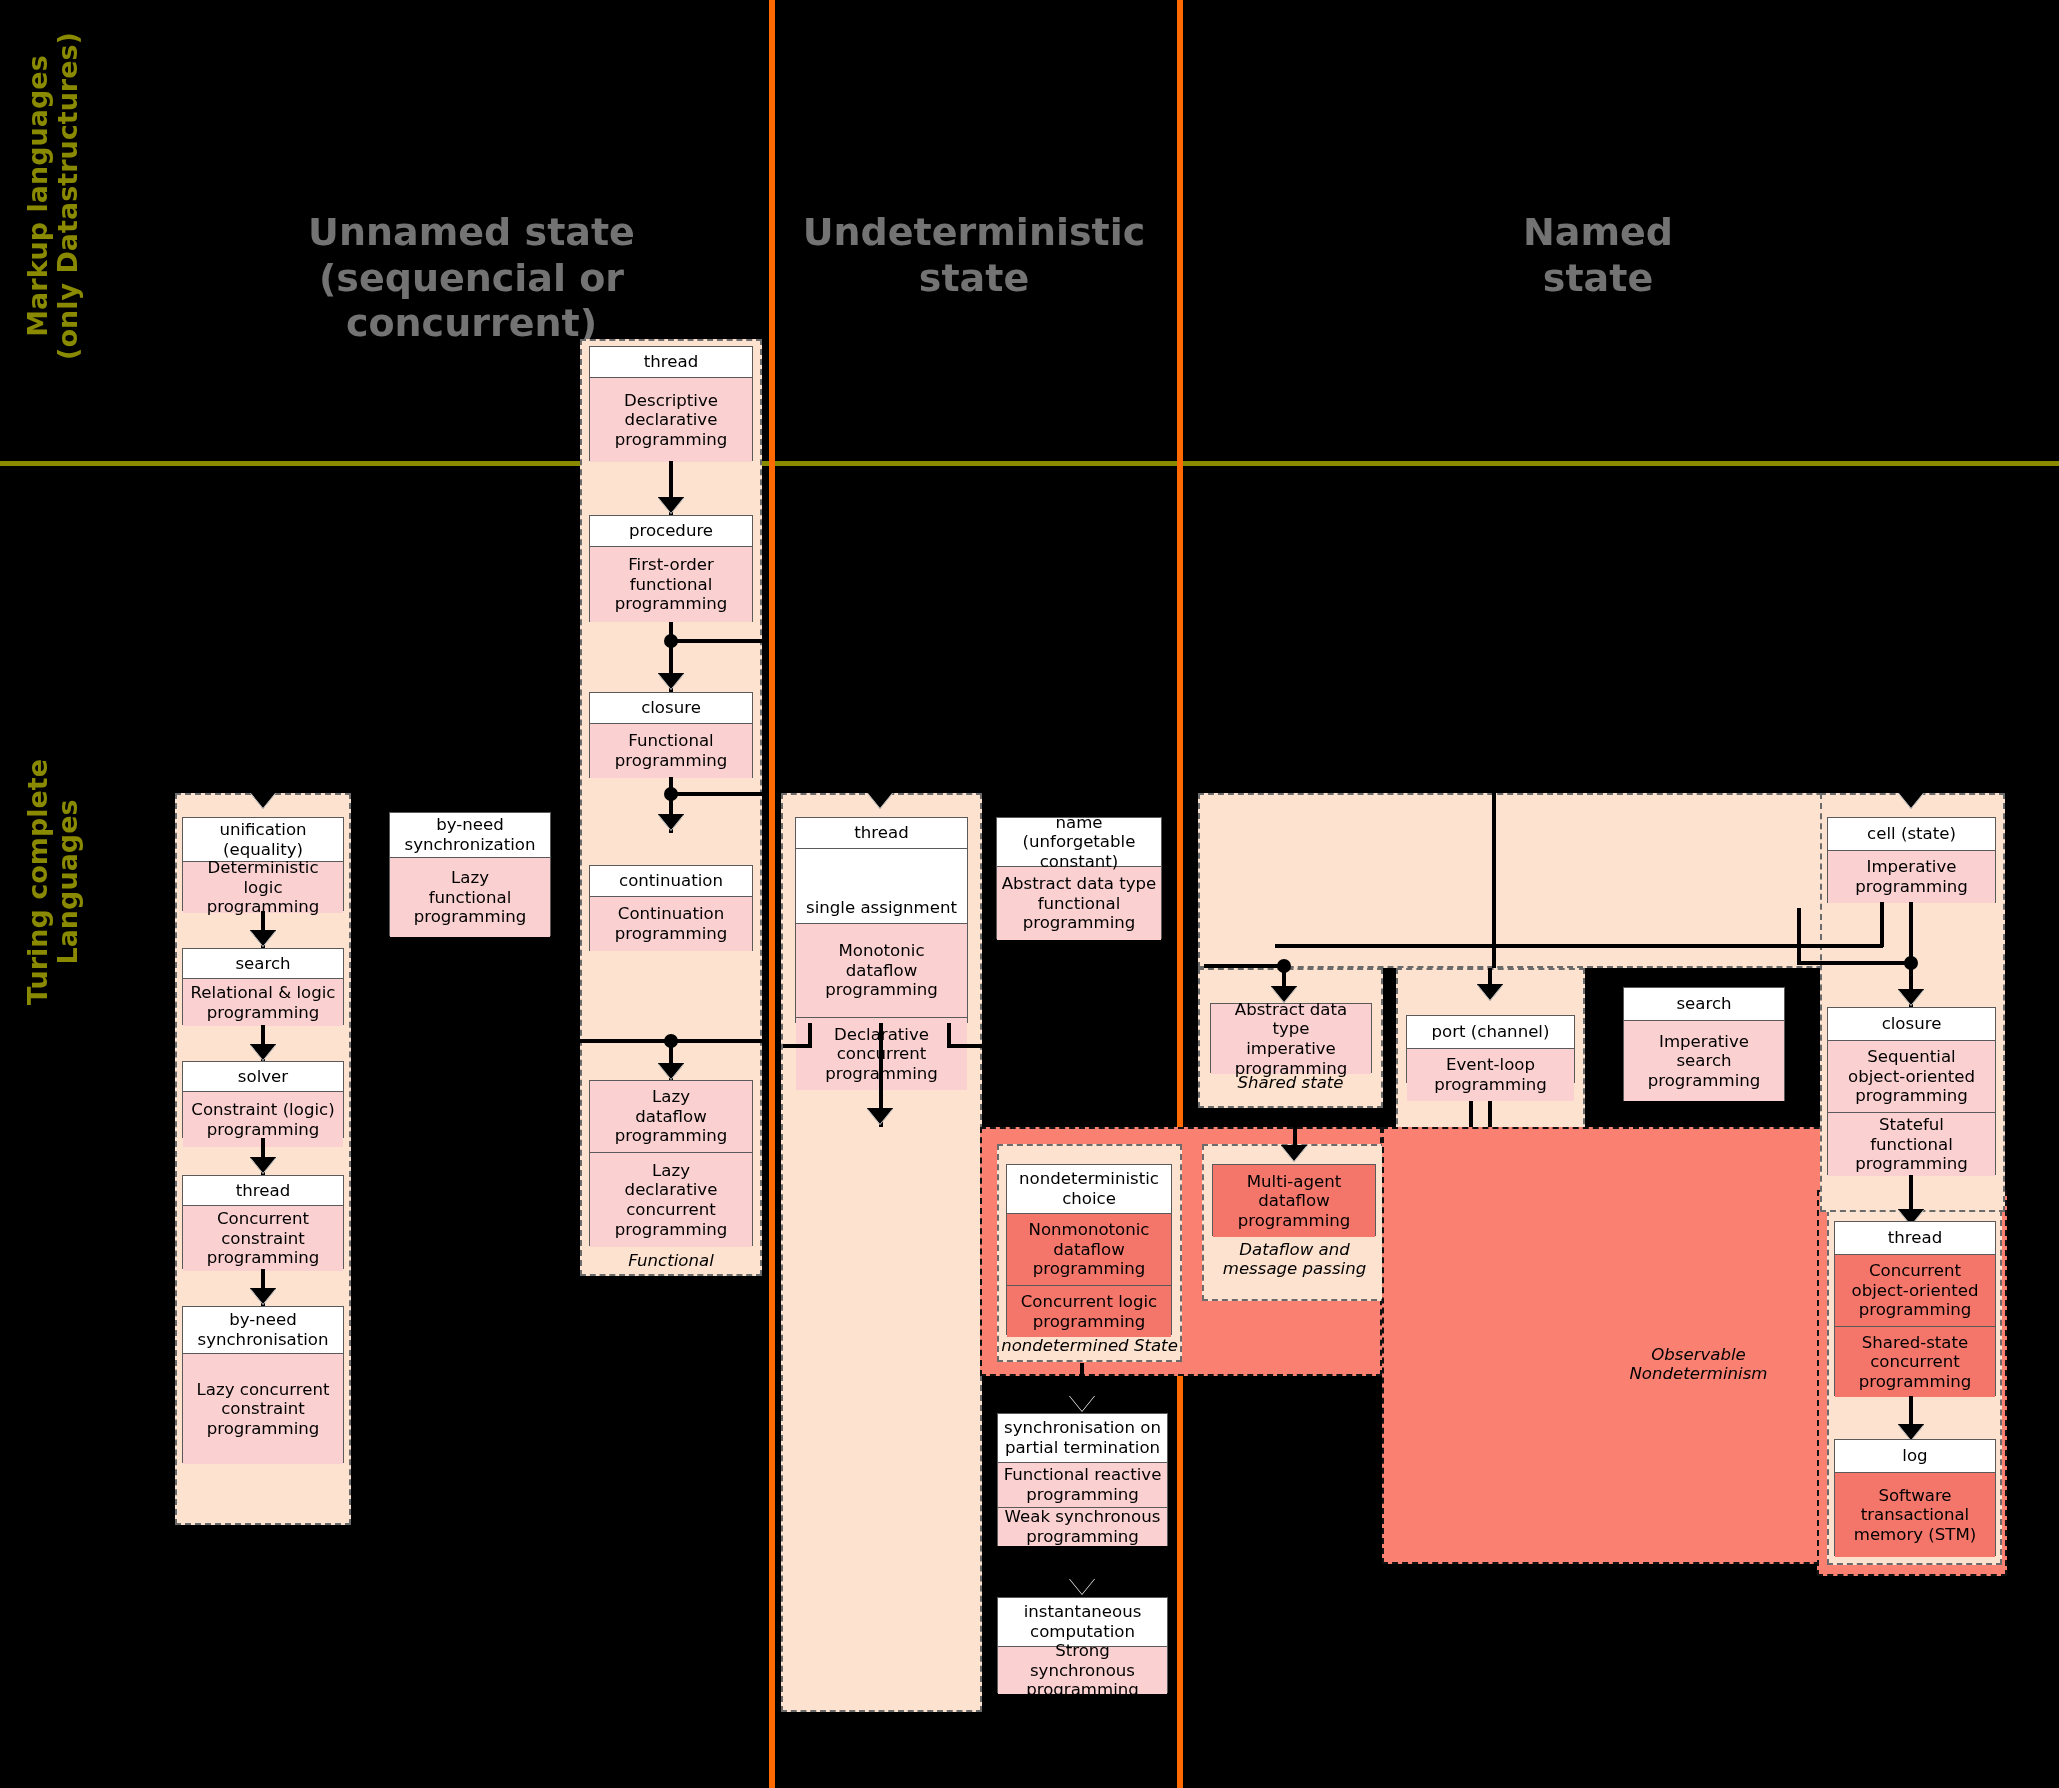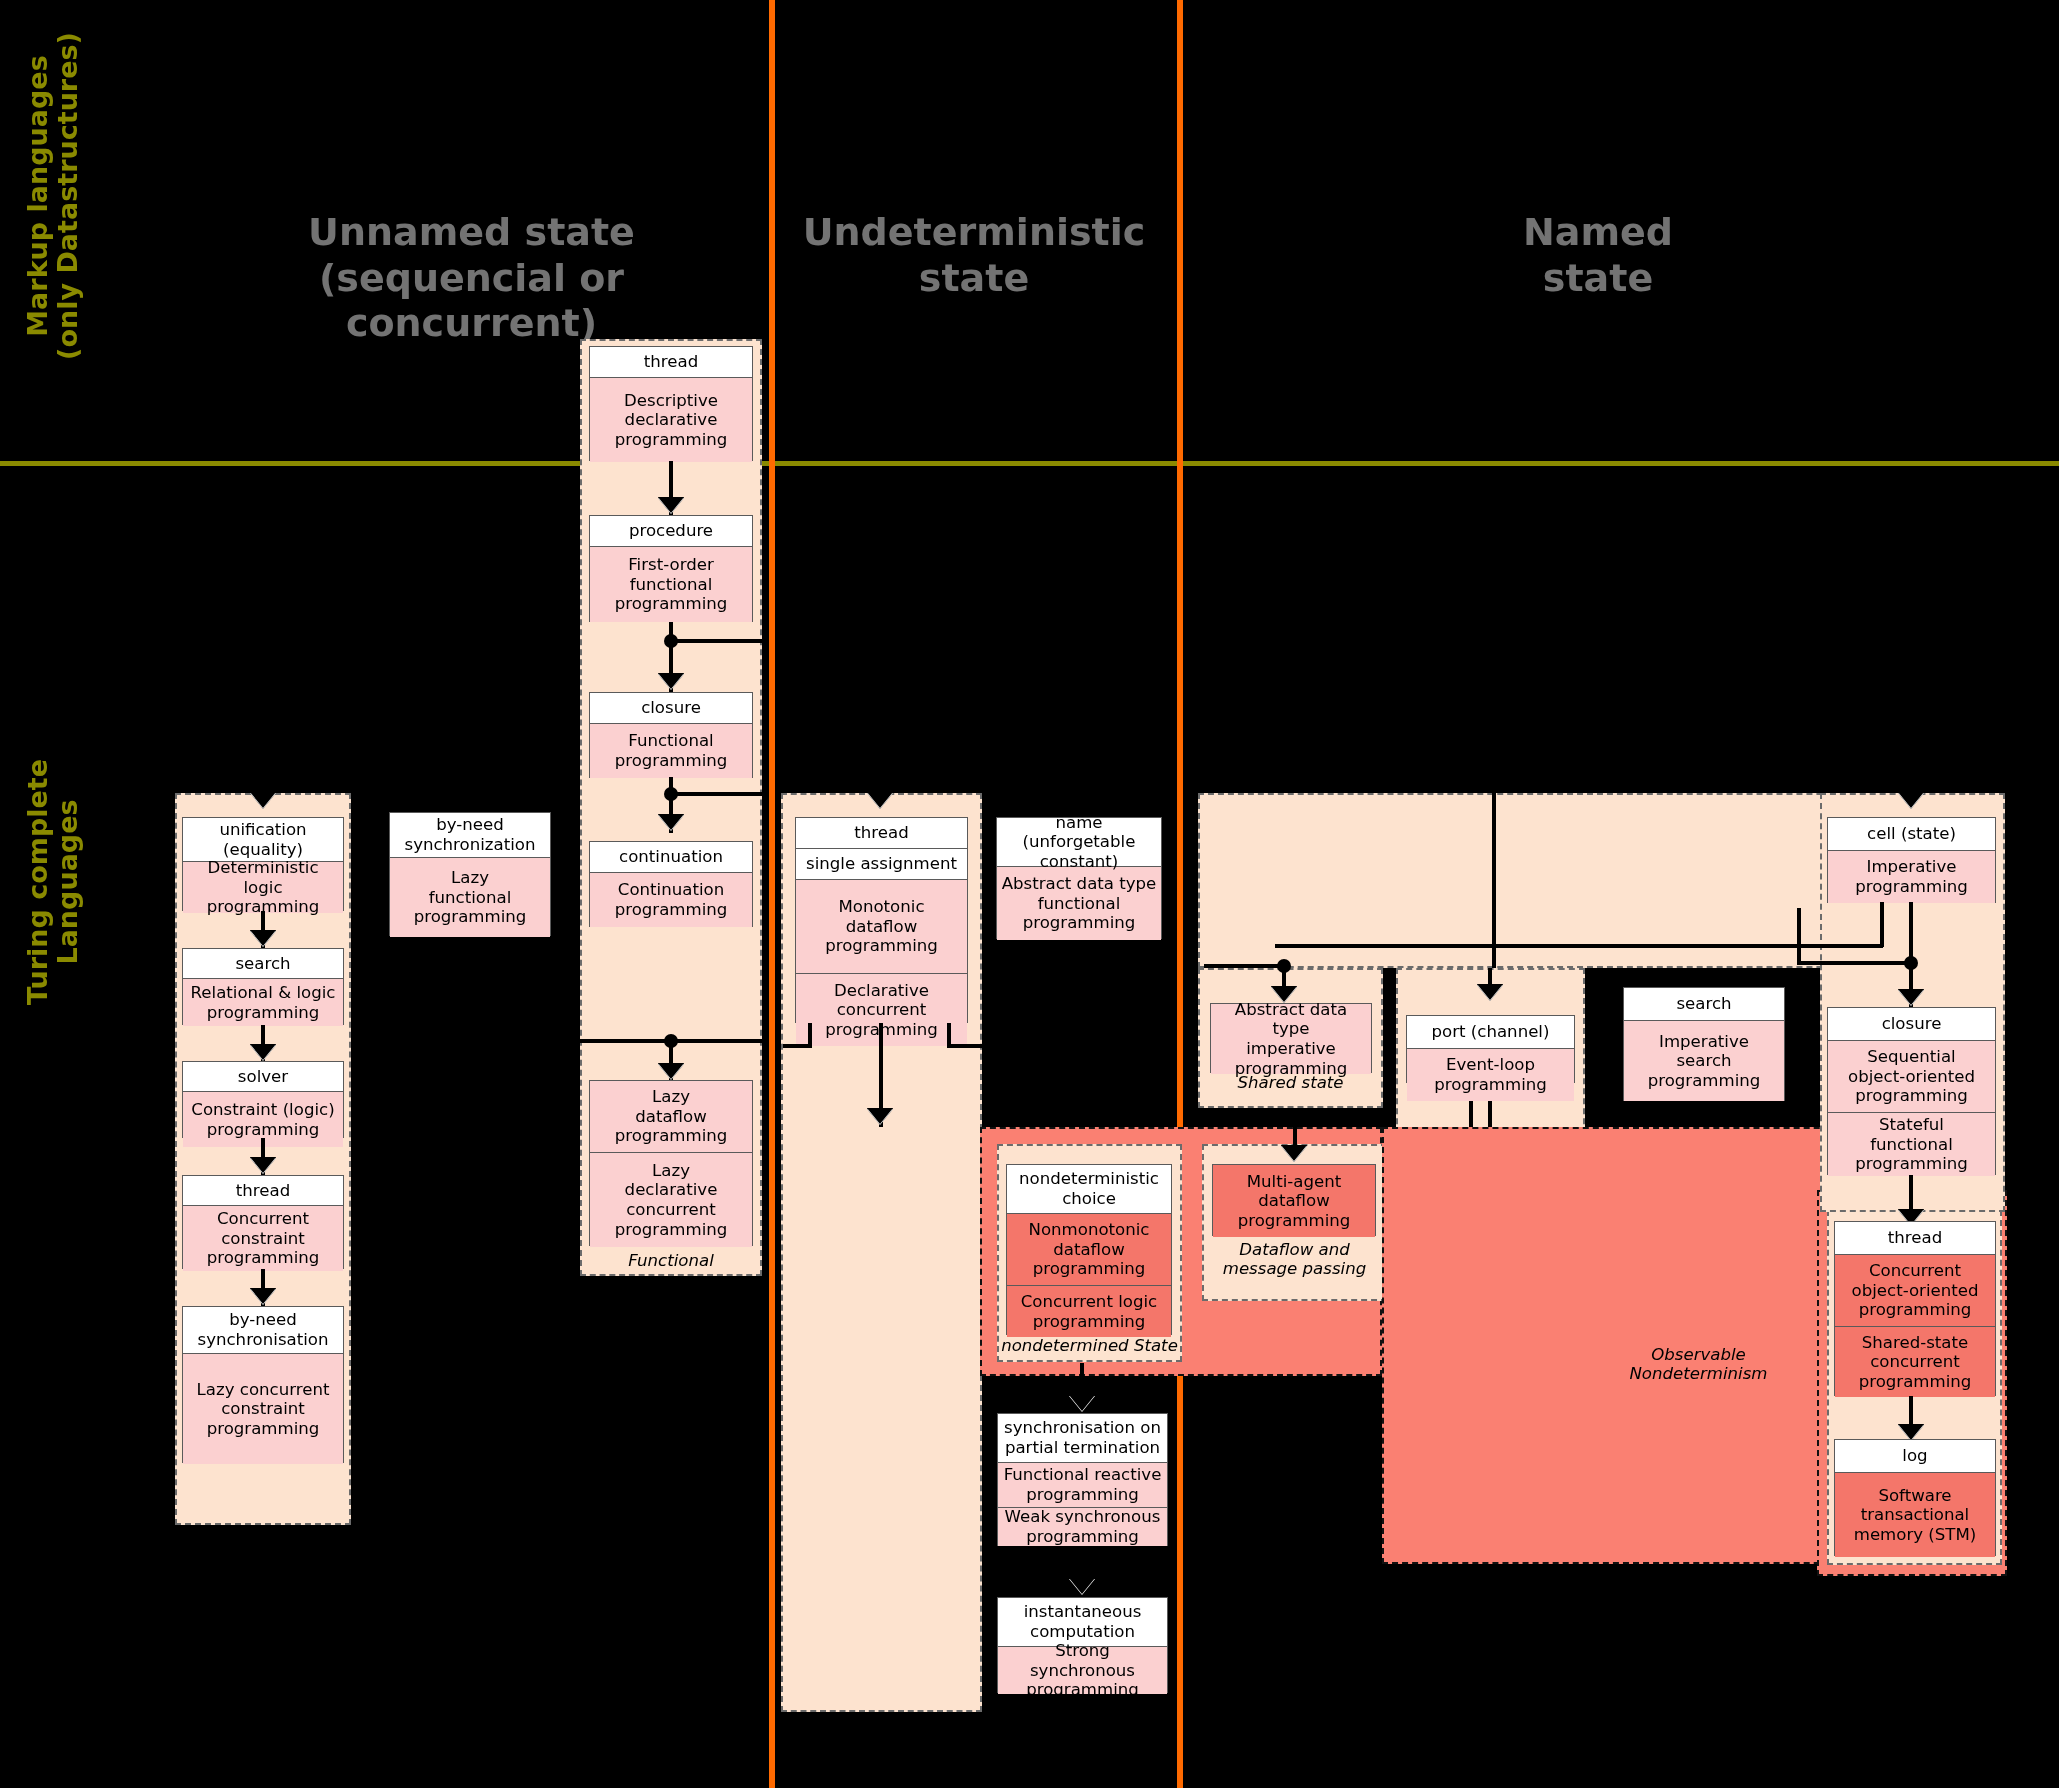--- a/index.html
+++ b/index.html
@@ -180,21 +180,21 @@
     <div class="cellrow pink" style="height:54px;">Functional
 programming</div>
   </div>
   <div class="conn vconn" style="left:669px;top:777px;height:56px;"></div>
   <div class="dot" style="left:664px;top:787px;"></div>
   <div class="conn hconn" style="left:669px;top:792px;width:98px;"></div>
   <div class="arrowwrap" style="left:658px;top:815px;">
       <div class="arrowhead"></div>
     </div>
 
-  <div class="node" style="left:589px;top:841px;width:164px;height:86px;">
+  <div class="node" style="left:589px;top:865px;width:164px;height:86px;">
     <div class="cellrow hdr" style="height:31px;">continuation</div>
     <div class="cellrow pink" style="height:54px;">Continuation
 programming</div>
   </div>
 
   <div class="dot" style="left:664px;top:1034px;"></div>
   <div class="conn hconn" style="left:576px;top:1039px;width:192px;"></div>
   <div class="conn vconn" style="left:669px;top:1039px;height:42px;"></div>
   <div class="arrowwrap" style="left:658px;top:1064px;">
       <div class="arrowhead"></div>
@@ -212,21 +212,21 @@
 
   <div class="group" style="left:781px;top:793px;width:201px;height:919px;"></div>
 
   <div class="conn vconn" style="left:879px;top:777px;height:19px;"></div>
   <div class="arrowwrap" style="left:867px;top:793px;">
       <div class="arrowhead"></div>
     </div>
 
   <div class="node" style="left:795px;top:817px;width:173px;height:206px;">
     <div class="cellrow hdr" style="height:31px;">thread</div>
-    <div class="cellrow hdr" style="height:31px;">single assignment</div>
+    <div class="cellrow hdr" style="height:31px;margin-top:44px;">single assignment</div>
     <div class="cellrow pink" style="height:94px;">Monotonic
 dataflow
 programming</div>
     <div class="cellrow pink" style="height:72px;">Declarative
 concurrent
 programming</div>
   </div>
 
   <div class="conn vconn" style="left:879px;top:1023px;height:104px;"></div>
   <div class="conn vconn" style="left:808px;top:1023px;height:24.5px;"></div>

